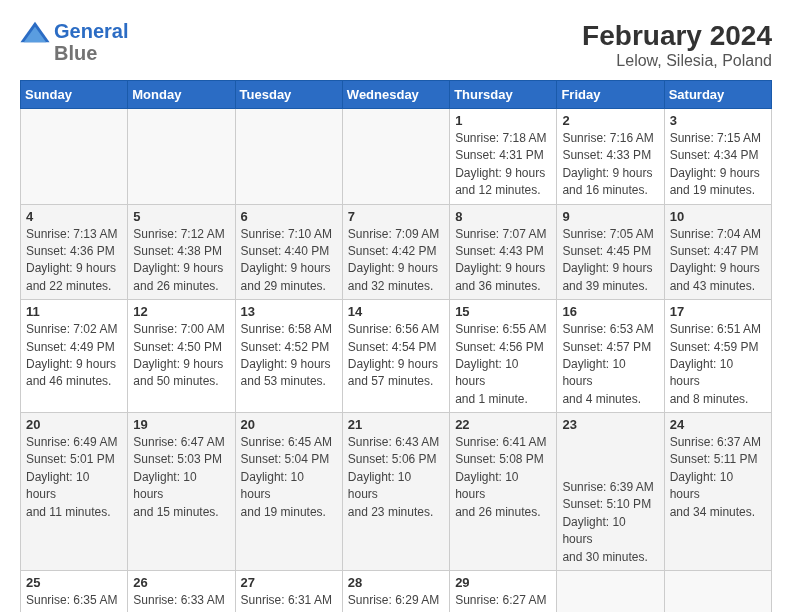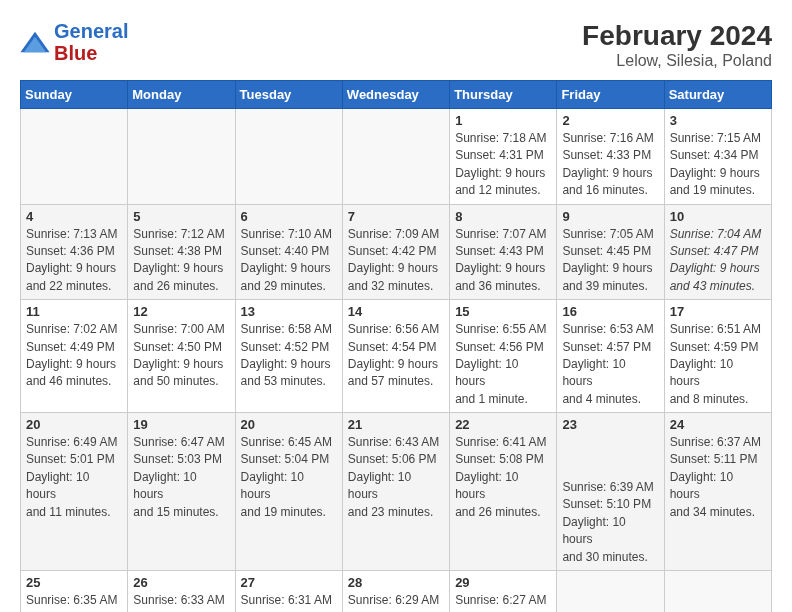--- a/index.html
+++ b/index.html
@@ -11,21 +11,21 @@
       padding: 20px;
     }
     .header {
       display: flex;
       justify-content: space-between;
       align-items: flex-start;
       margin-bottom: 10px;
     }
     .logo {
       display: flex;
-      align-items: center;
+      align-items: flex-start;
     }
     .logo-icon {
       width: 30px;
       height: 24px;
       margin-right: 4px;
       position: relative;
     }
     .title-area {
       text-align: right;
     }
@@ -88,21 +88,21 @@
 <div class="header">
   <div class="logo">
     <svg class="logo-icon" width="34" height="28" viewBox="0 0 34 28">
       <polygon points="17,2 34,26 0,26" fill="#2b6cc4"></polygon>
       <polygon points="17,8 30,26 4,26" fill="#5a9de0"></polygon>
     </svg>
     <div>
       <div style="font-size:20px;font-weight:bold;color:#333;line-height:1.1;">
         <span style="color:#2b6cc4;">General</span>
       </div>
-      <div style="font-size:20px;font-weight:bold;color:#b91c1c;line-height:1.1;">Blue</div>
+      <div style="font-size:20px;font-weight:bold;color:#737373;line-height:1.1;">Blue</div>
     </div>
   </div>
   <div class="title-area">
     <div class="month-title">February 2024</div>
     <div class="location">Lelow, Silesia, Poland</div>
   </div>
 </div>
 
 <table>
   <thead>
@@ -182,21 +182,21 @@
         </td>
         <td>
           <div class="day-num">9</div>
           <div class="day-info" style="white-space: pre-line;">Sunrise: 7:05 AM
 Sunset: 4:45 PM
 Daylight: 9 hours
 and 39 minutes.</div>
         </td>
         <td>
           <div class="day-num">10</div>
-          <div class="day-info" style="white-space: pre-line; font-style: italic;">Sunrise: 7:04 AM
+          <div class="day-info" style="white-space: pre-line;">Sunrise: 7:04 AM
 Sunset: 4:47 PM
 Daylight: 9 hours
 and 43 minutes.</div>
         </td>
       </tr>
       <tr>
         <td>
           <div class="day-num">11</div>
           <div class="day-info" style="white-space: pre-line;">Sunrise: 7:02 AM
 Sunset: 4:49 PM

